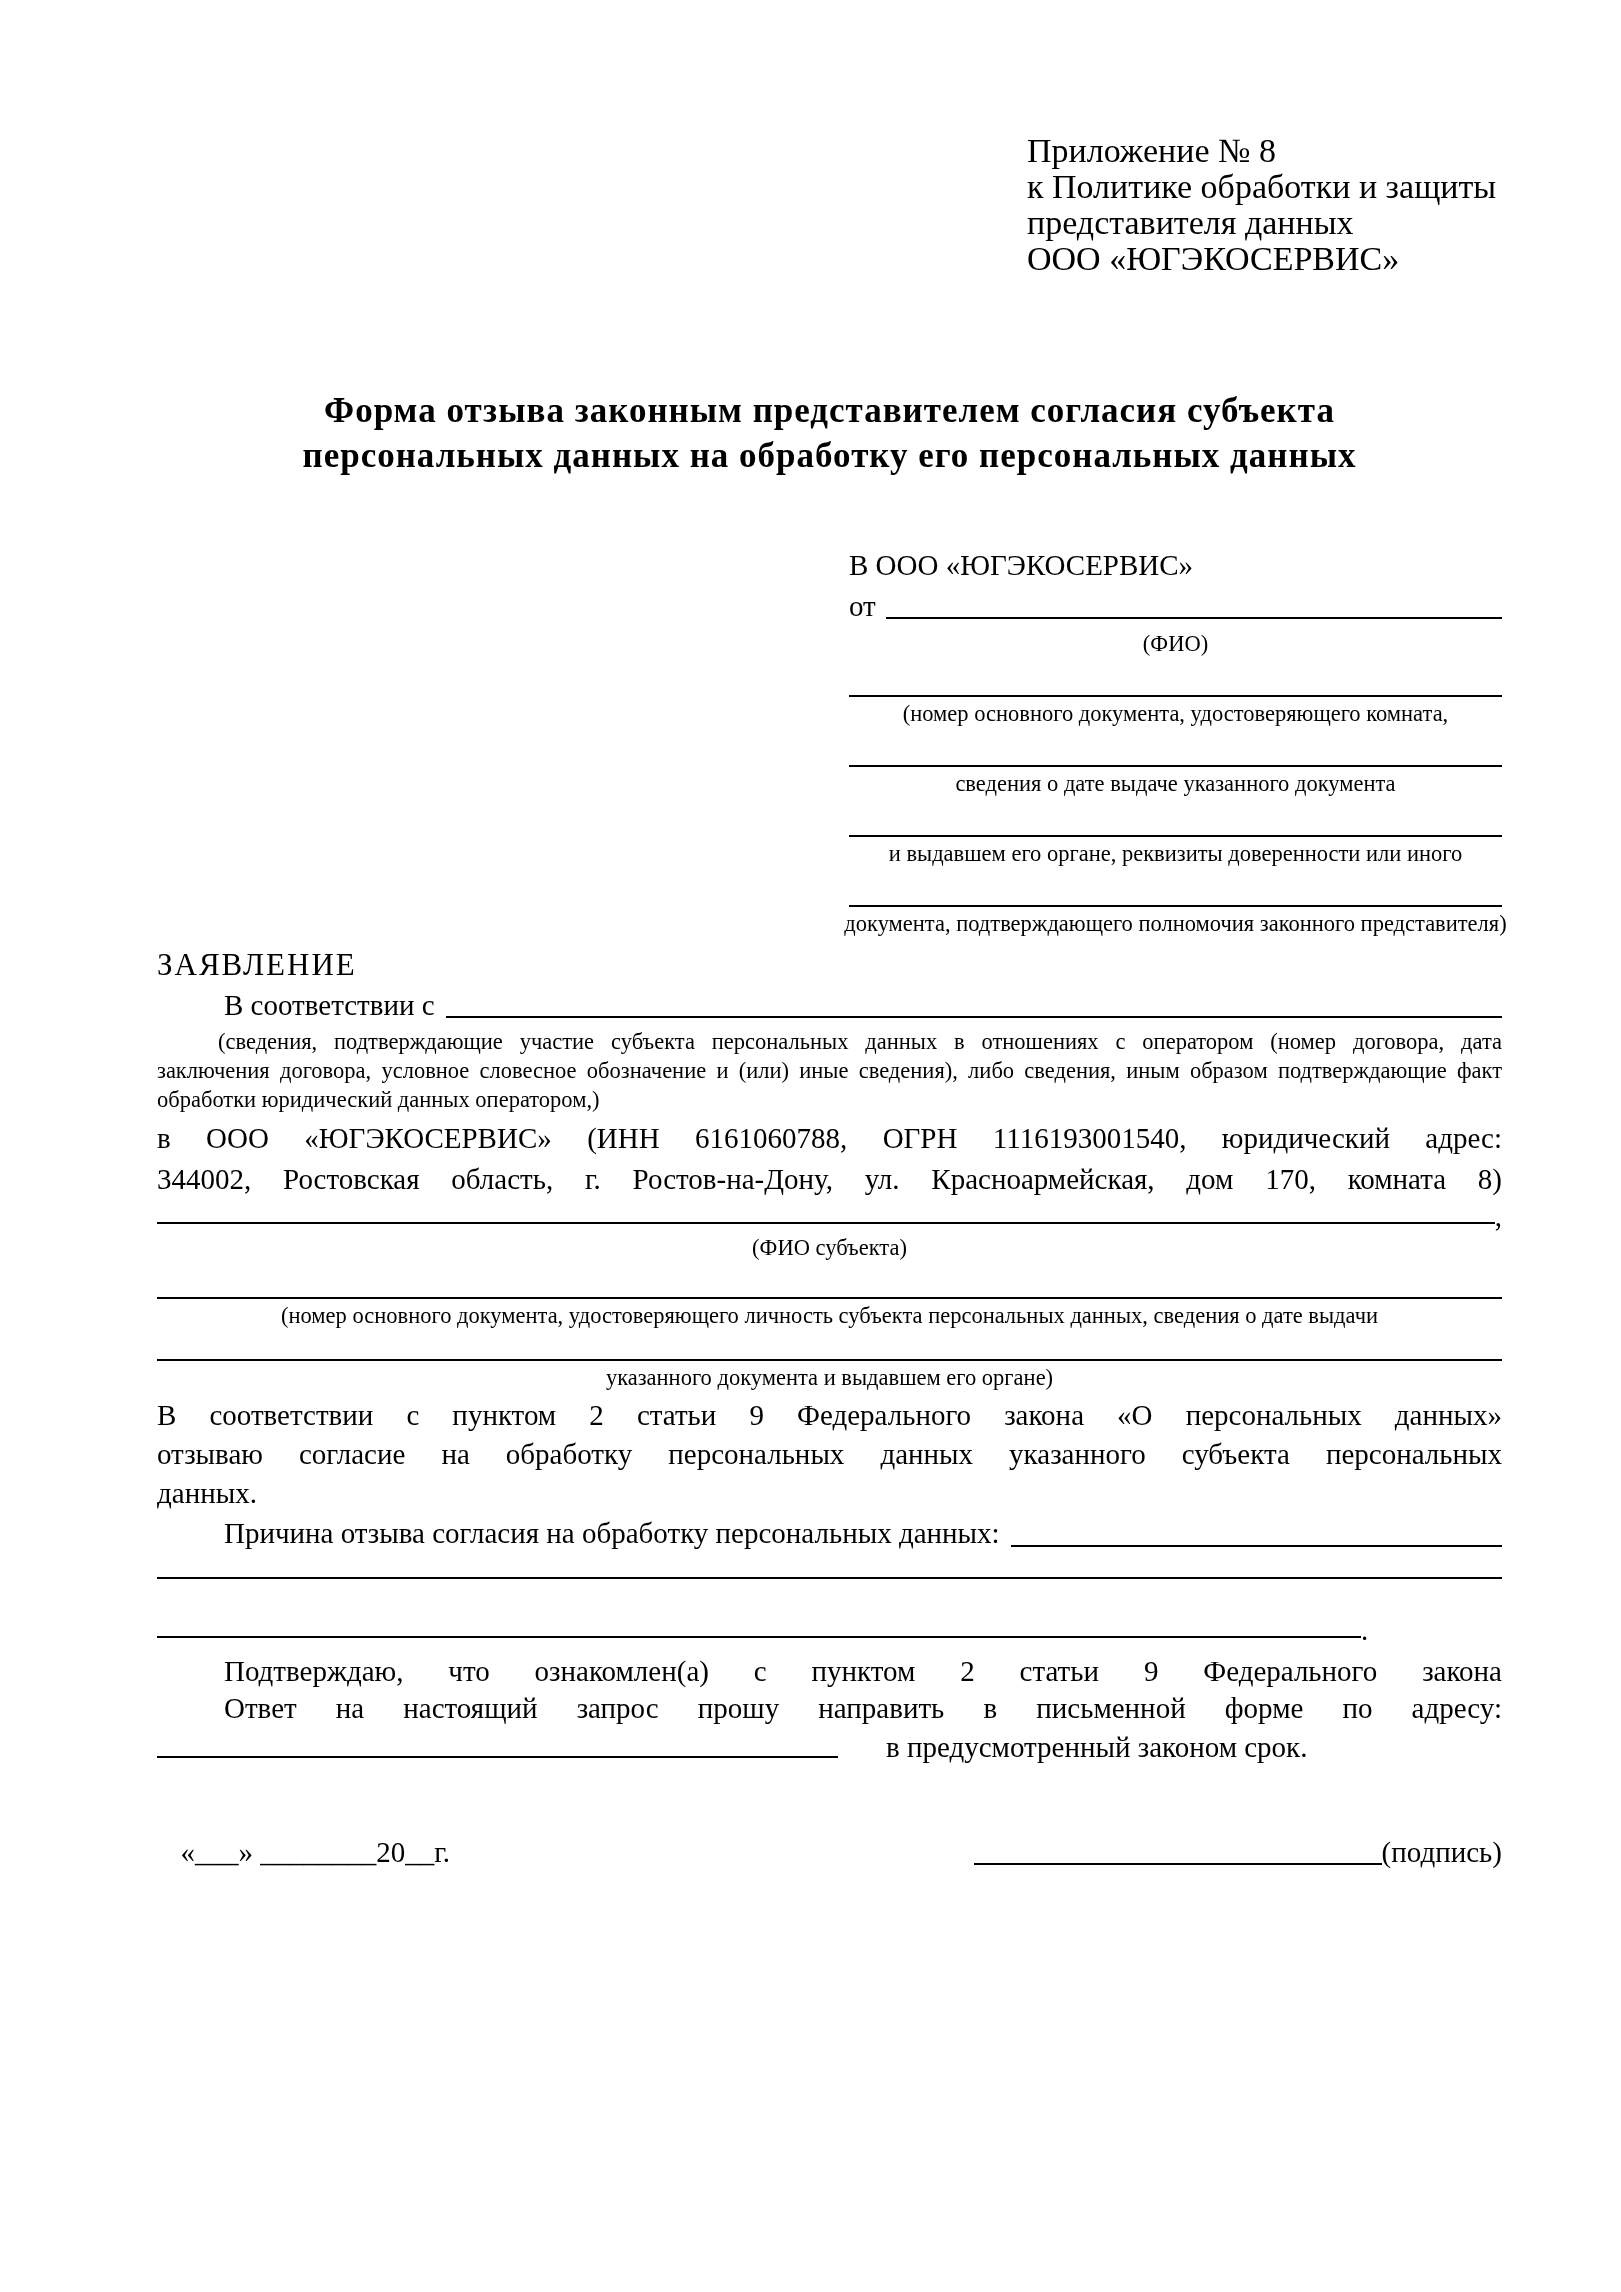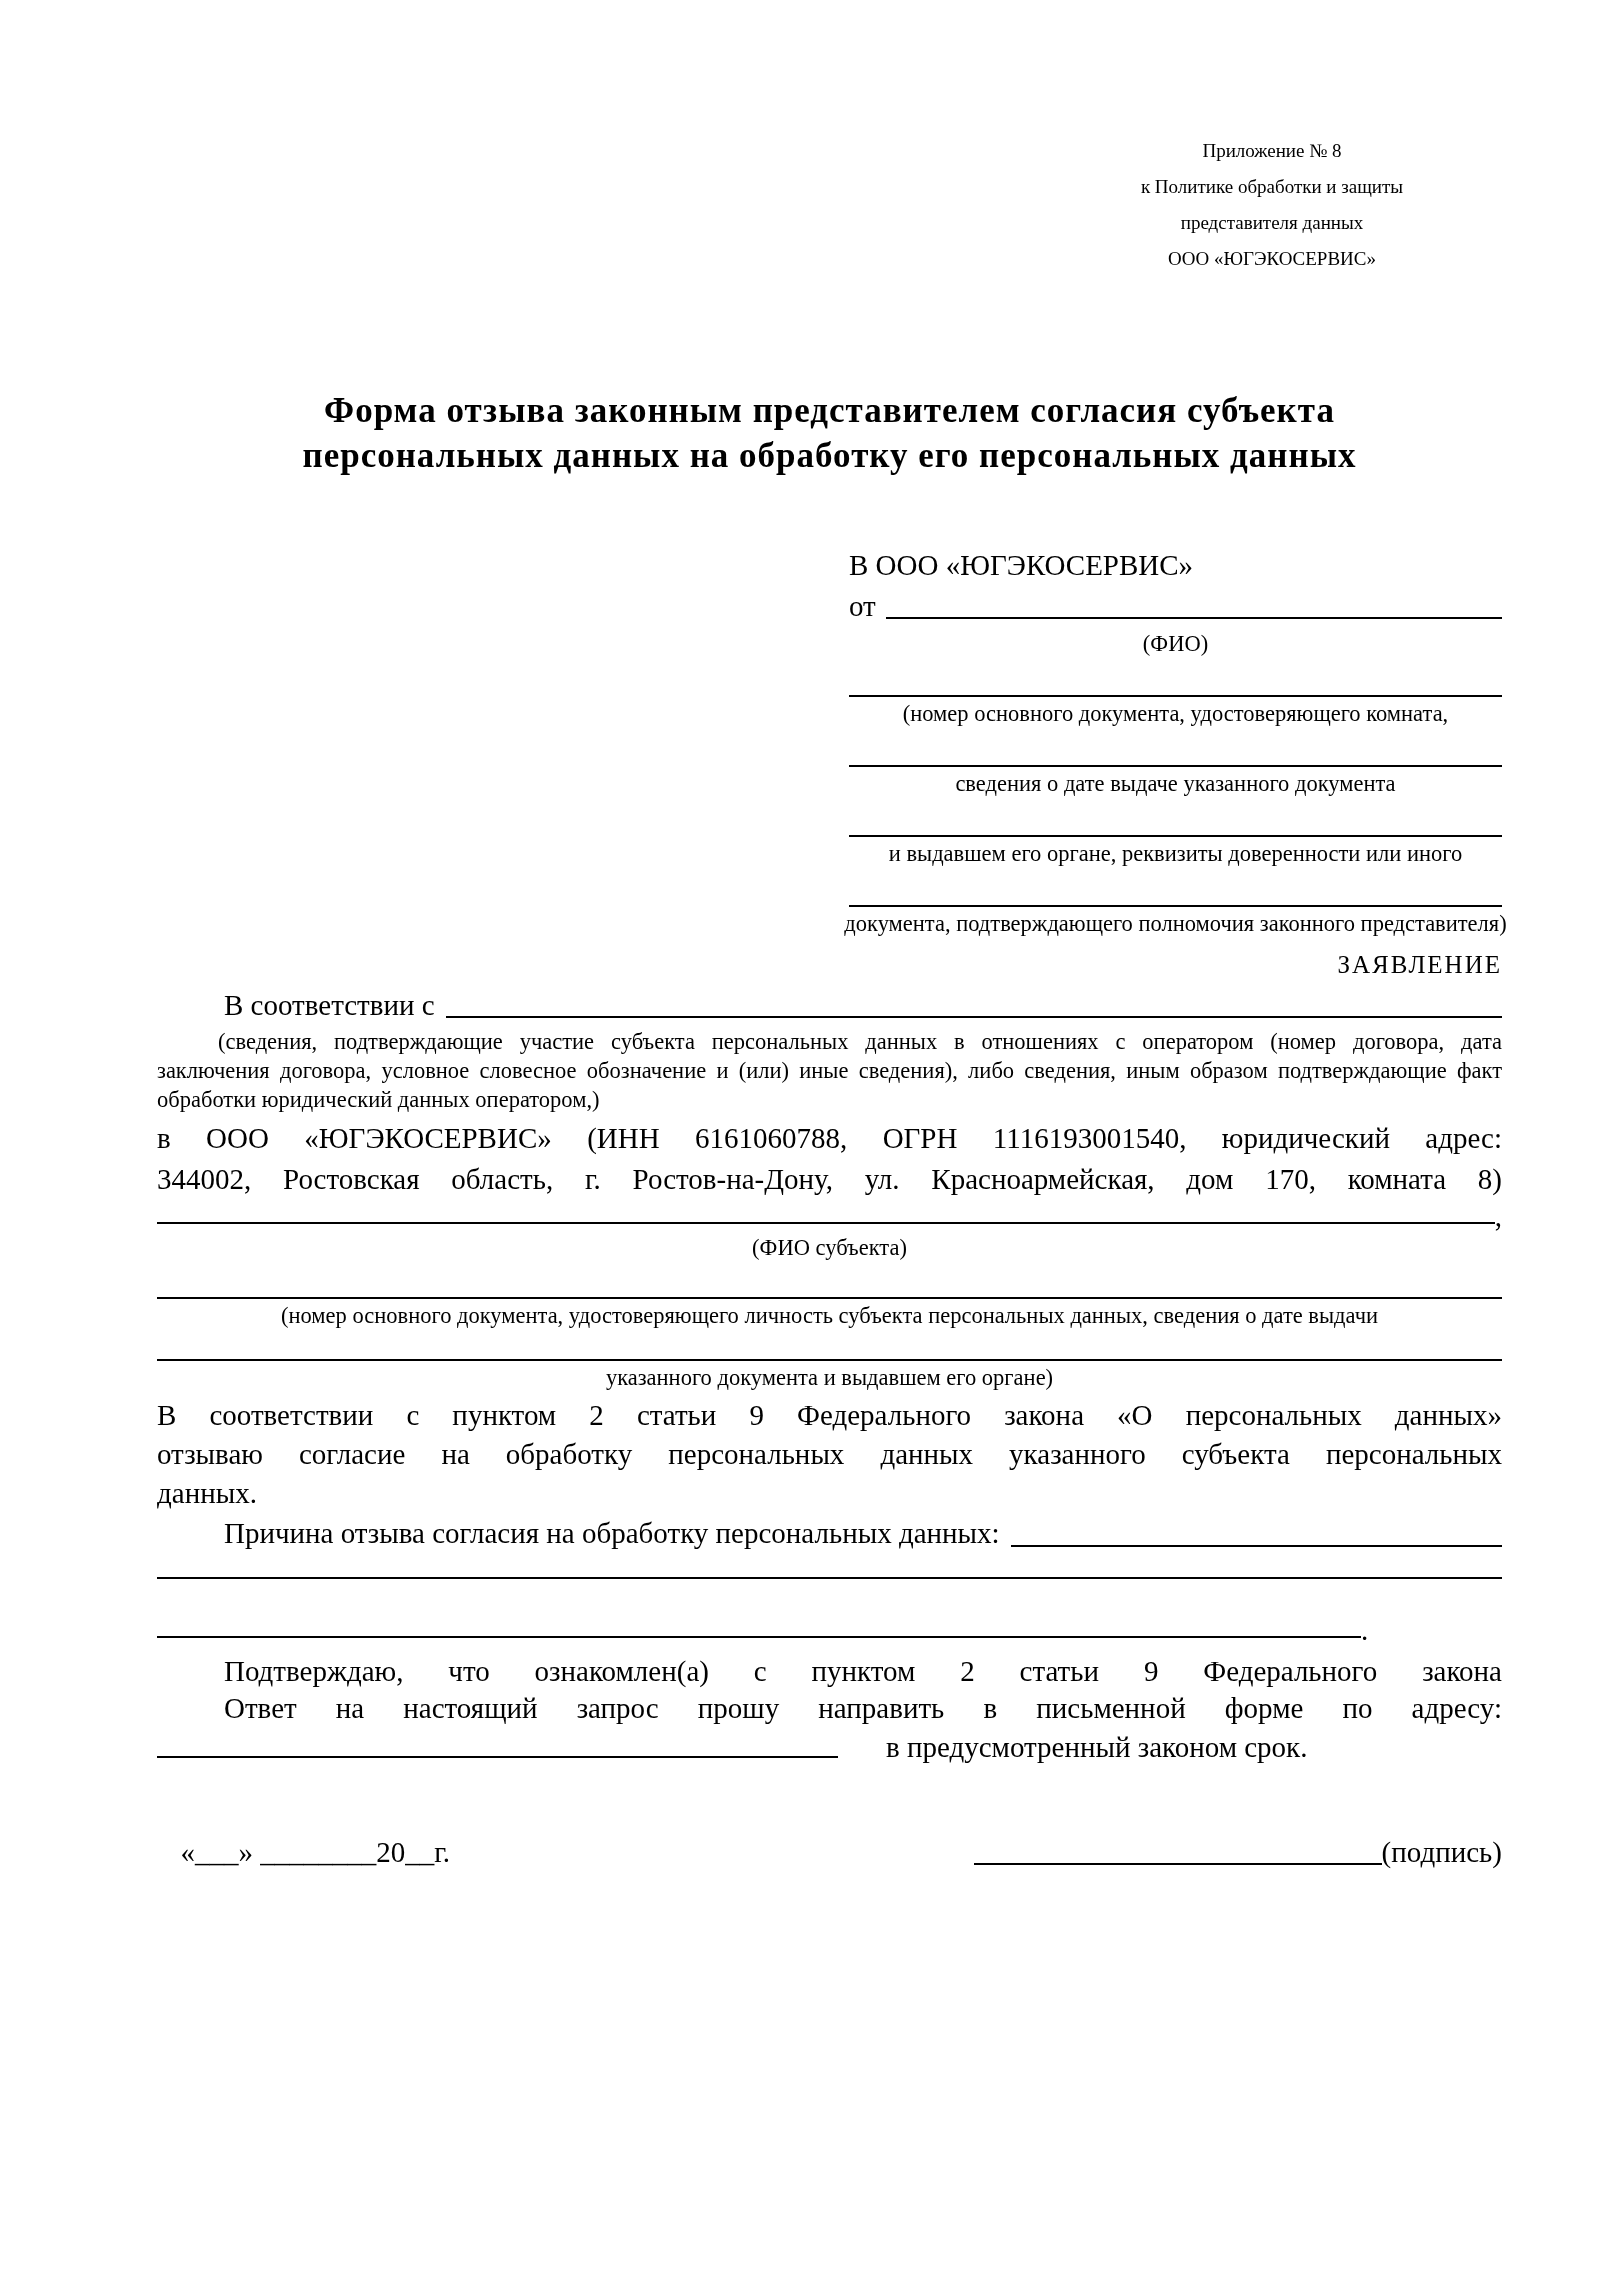--- a/index.html
+++ b/index.html
@@ -8,21 +8,21 @@
     width: 1621px; height: 2293px;
     font-family: "Liberation Serif", "DejaVu Serif", serif;
     color: #000000;
     position: relative;
   }
   .page { position: absolute; inset: 0; background: #ffffff; }
 
   
   .header-note {
     position: absolute; left: 1027px; top: 133px; width: 490px;
-    font-size: 19px; line-height: 36px; text-align: center;
+    font-size: 34px; line-height: 36px;
   }
 
   
   .doc-title {
     position: absolute; left: 157px; top: 388px; width: 1345px;
     text-align: center; font-weight: bold; font-size: 35px; line-height: 45px;
     letter-spacing: 1px;
   }
 
   
@@ -34,21 +34,21 @@
   .addr-from .fill { flex: 1 1 auto; border-bottom: 2px solid #000; margin-bottom: 7.8px; margin-left: 9.8px; }
   .cap {
     font-size: 22.5px; line-height: 29px; text-align: center; margin-top: 2px;
   }
   .cap-nowrap { white-space: nowrap; display: flex; justify-content: center; overflow: visible; }
   .addr-u { height: 0; border-bottom: 2px solid #000; margin-top: 37px; }
 
   
   .main { position: absolute; left: 157px; top: 943px; width: 1345px; font-size: 29px; }
 
-  .stmt-heading { text-align: right; font-size: 25px; line-height: 43px; letter-spacing: 2px; }
+  .stmt-heading { text-align: left; font-size: 31px; line-height: 43px; letter-spacing: 2px; }
 
   .row { display: flex; align-items: flex-end; }
   .row .fill { flex: 1 1 auto; border-bottom: 2px solid #000; margin-bottom: 6.9px; }
 
   .intro-row { padding-left: 67px; line-height: 39px; }
   .intro-row .fill { margin-left: 11.8px; }
 
   .note { font-size: 22.5px; line-height: 29px; margin-top: 2px; }
   .note .l1 { text-indent: 61px; }
   .jline { text-align: justify; text-align-last: justify; }

